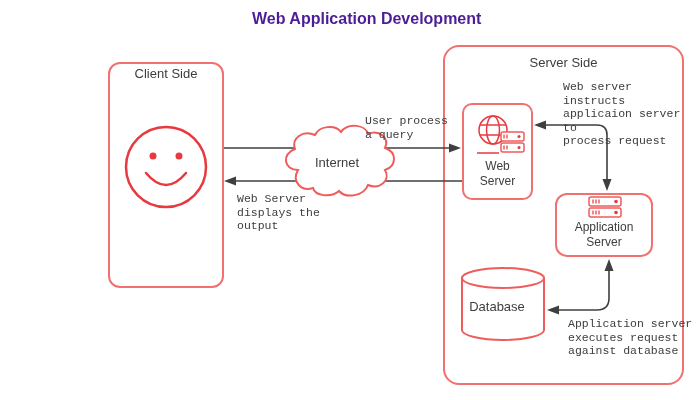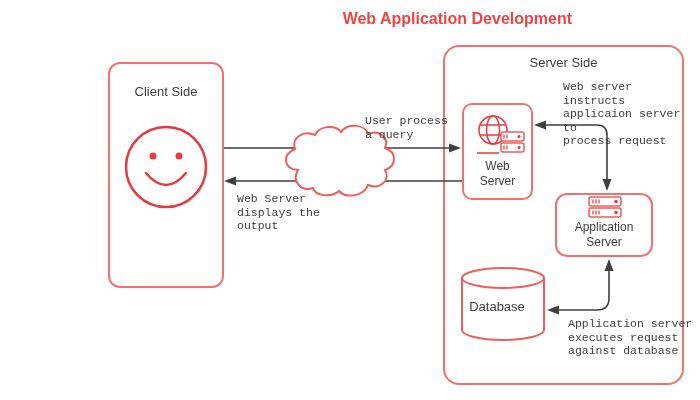--- a/index.html
+++ b/index.html
@@ -1,30 +1,30 @@
 <!DOCTYPE html>
 <html style="--box-red: #f17070; --shape-red: #e8393f; --soft-red: #ef5c5c; --arrow-gray: #3f3f3f; --text-gray: #3d3d3d;"><head>
 <meta charset="utf-8">
 <style>
   html,body { margin:0; padding:0; background:#fff; }
   .canvas { position:relative; width:700px; height:400px; background:#fff;
             font-family:"Liberation Sans", sans-serif; overflow:hidden; }
-  .title { position:absolute; left:252px; top:10px; width:320px; text-align:right;
-           font-size:16px; font-weight:bold; color:#ef4444; }
+  .title { position:absolute; left:252px; top:10px; width:320px; text-align:left;
+           font-size:16px; font-weight:bold; color:#4c1d95; }
   .box { position:absolute; border:2px solid var(--box-red); border-radius:12px;
          background:#fff; box-sizing:border-box; }
   .client-box { left:108px; top:62px; width:116px; height:226px; }
   .server-box { left:443px; top:45px; width:241px; height:340px; border-radius:16px; }
   .webserver-box { left:462px; top:103px; width:71px; height:97px; border-radius:10px;
                    display:flex; flex-direction:column; justify-content:flex-end;
                    align-items:center; padding-bottom:9px; }
   .appserver-box { left:555px; top:193px; width:98px; height:64px; border-radius:12px;
                    display:flex; flex-direction:column; justify-content:flex-end;
                    align-items:center; padding-bottom:5px; }
-  .box-label { text-align:center; font-size:13px; color:#3d3d3d; padding-top:20px; }
+  .box-label { text-align:center; font-size:13px; color:#3d3d3d; padding-top:2px; }
   .server-box .box-label { padding-top:8px; }
   .node-label { text-align:center; font-size:12px; line-height:15px; color:#3d3d3d; }
   .webserver-box .node-label { width:52px; }
   .appserver-box .node-label { width:72px; }
   svg.overlay { position:absolute; left:0; top:0; pointer-events:none; }
   .label { position:absolute; color:#3d3d3d; }
   .internet-label { left:299px; top:155px; width:76px; text-align:center; font-size:13px; }
   .database-label { left:461px; top:299px; width:72px; text-align:center; font-size:13px; }
   .annotation { position:absolute; font-size:11.5px; line-height:13.5px; color:#3d3d3d;
                 white-space:pre-line;font-family:Liberation Mono, monospace; }
@@ -135,20 +135,21 @@
       <line class="stroke-soft" x1="599" y1="210.5" x2="599" y2="214.5"></line>
       <circle class="fill-strong" cx="616" cy="212.5" r="1.8"></circle>
     </g>
 
     <g>
       <path class="fill-white-soft" stroke-width="2" d="M462 278 L462 330 A41 10 0 0 0 544 330 L544 278"></path>
       <ellipse class="fill-white-soft" stroke-width="2" cx="503" cy="278" rx="41" ry="10"></ellipse>
     </g>
   </svg>
 
+  <div class="label internet-label">Internet</div>
   <div class="label database-label">Database</div>
 
   <div class="annotation ann-request">User process
 a query</div>
   <div class="annotation ann-response">Web Server
 displays the
 output</div>
   <div class="annotation ann-web-app">Web server instructs
 applicaion server to
 process request</div>

